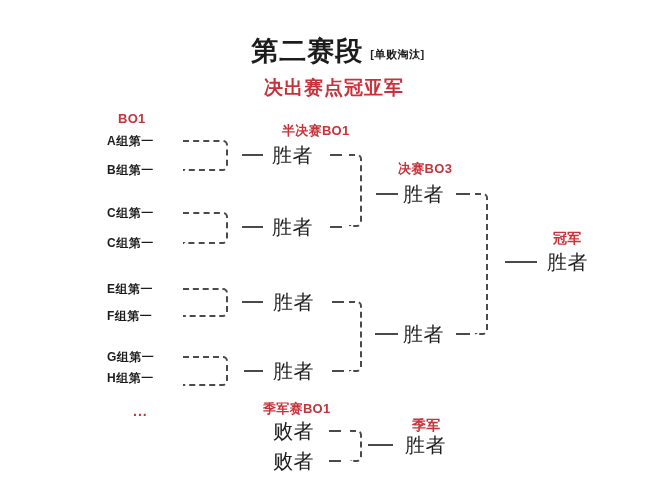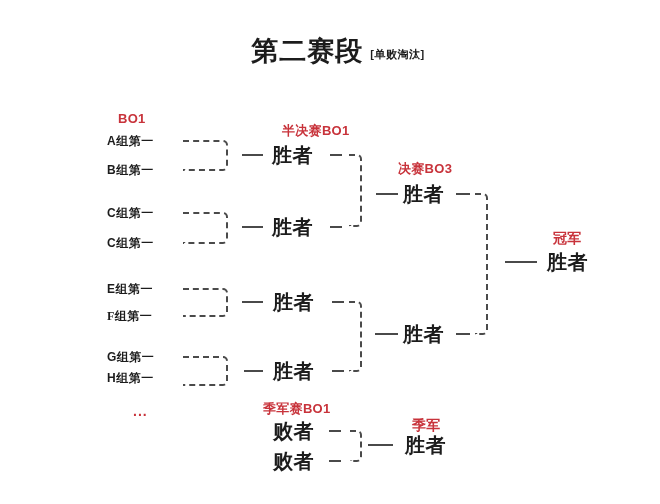--- a/index.html
+++ b/index.html
@@ -13,54 +13,55 @@
   
   .header{position:absolute;top:33px;left:0;width:100%;text-align:center;white-space:nowrap;}
   .header-inner{display:inline-flex;align-items:center;margin-left:16px;}
   .title{font-size:27px;font-weight:900;color:var(--black);letter-spacing:1px;text-align:right;}
   .title-note{font-size:11px;font-weight:800;color:var(--black);margin-left:7px;margin-top:6px;letter-spacing:0.5px;}
   .subtitle{position:absolute;top:75px;left:0;width:100%;text-align:center;text-indent:8px;
     font-size:19px;font-weight:900;color:var(--red);letter-spacing:1px;}
   
   .abs{position:absolute;transform:translateY(-50%);white-space:nowrap;line-height:1;}
   .team{font-size:12px;font-weight:900;color:var(--black);letter-spacing:0.5px;}
-  .node{font-size:20px;font-weight:700;color:var(--black);letter-spacing:0.5px;}
+  .node{font-size:20px;font-weight:400;color:var(--black);letter-spacing:0.5px;}
   .rlabel{font-size:13px;font-weight:800;color:var(--red);letter-spacing:0.3px;}
   .rlabel.big{font-size:14px;}
   .ellipsis{font-size:14px;font-weight:900;color:var(--red);letter-spacing:1px;}
   
   .hsolid{position:absolute;height:2px;background:var(--line);}
   .bracket{position:absolute;box-sizing:border-box;border:2px dashed var(--line);
     border-left:none;border-radius:0 5px 5px 0;background:transparent;}
 </style>
 </head>
 <body style="--red: #c8333b; --black: #1c1c1c; --line: #4a4a4a;">
 
 <div class="canvas">
 
   <div class="header">
     <div class="header-inner">
       <span class="title">第二赛段</span>
       <span class="title-note">[单败淘汰]</span>
     </div>
   </div>
+  <div class="subtitle">决出赛点冠亚军</div>
 
   <div class="abs rlabel" style="left:118px;top:118px;">BO1</div>
   <div class="abs rlabel" style="left:262px;top:130px;margin-left:20px;">半决赛BO1</div>
   <div class="abs rlabel" style="left:398px;top:168px;">决赛BO3</div>
   <div class="abs rlabel big" style="left:553px;top:238px;">冠军</div>
   <div class="abs rlabel" style="left:263px;top:408px;">季军赛BO1</div>
   <div class="abs rlabel big" style="left:412px;top:425px;">季军</div>
 
   <div class="abs team" style="left:107px;top:141px;">A组第一</div>
   <div class="abs team" style="left:107px;top:170px;">B组第一</div>
   <div class="abs team" style="left:107px;top:213px;">C组第一</div>
   <div class="abs team" style="left:107px;top:243px;">C组第一</div>
   <div class="abs team" style="left:107px;top:289px;">E组第一</div>
-  <div class="abs team" style="left:107px;top:316px;font-family:Liberation Serif, serif;">F组第一</div>
+  <div class="abs team" style="left:107px;top:316px;">F组第一</div>
   <div class="abs team" style="left:107px;top:357px;">G组第一</div>
   <div class="abs team" style="left:107px;top:378px;">H组第一</div>
   <div class="abs ellipsis" style="left:133px;top:411px;">...</div>
 
   <div class="bracket" style="left:183px;top:140px;width:45px;height:31px;"></div>
   <div class="bracket" style="left:183px;top:212px;width:45px;height:32px;"></div>
   <div class="bracket" style="left:183px;top:288px;width:45px;height:29px;"></div>
   <div class="bracket" style="left:183px;top:356px;width:45px;height:30px;"></div>
 
   <div class="hsolid" style="left:242px;top:154px;width:21px;"></div>

